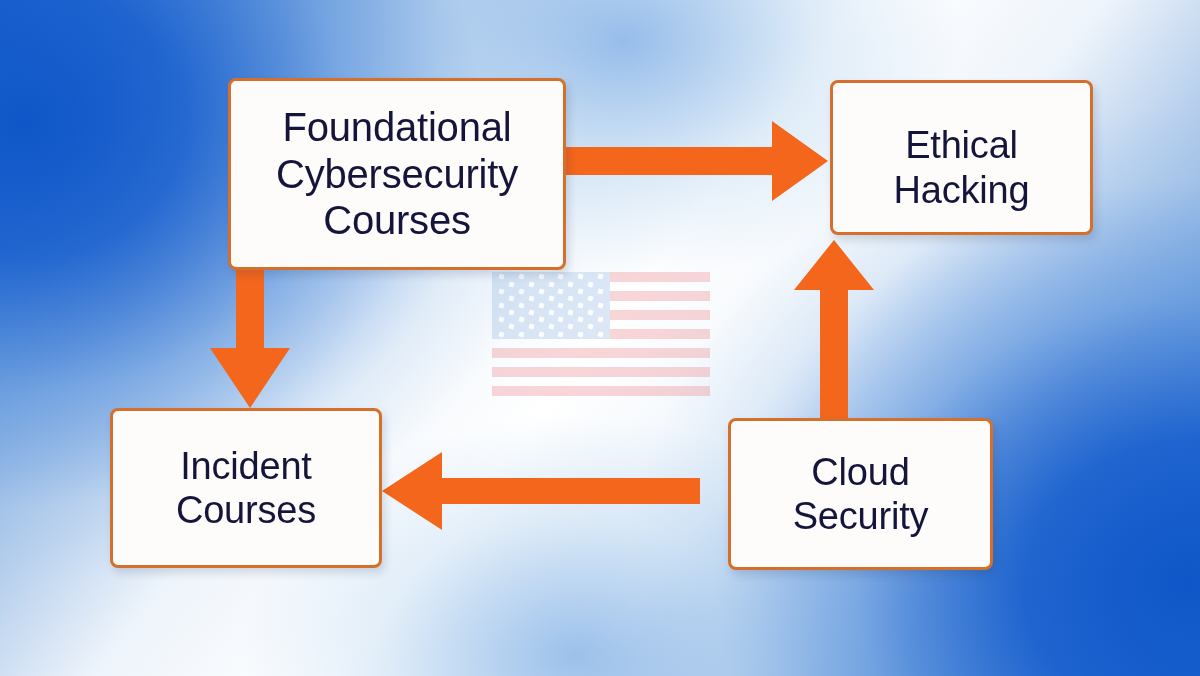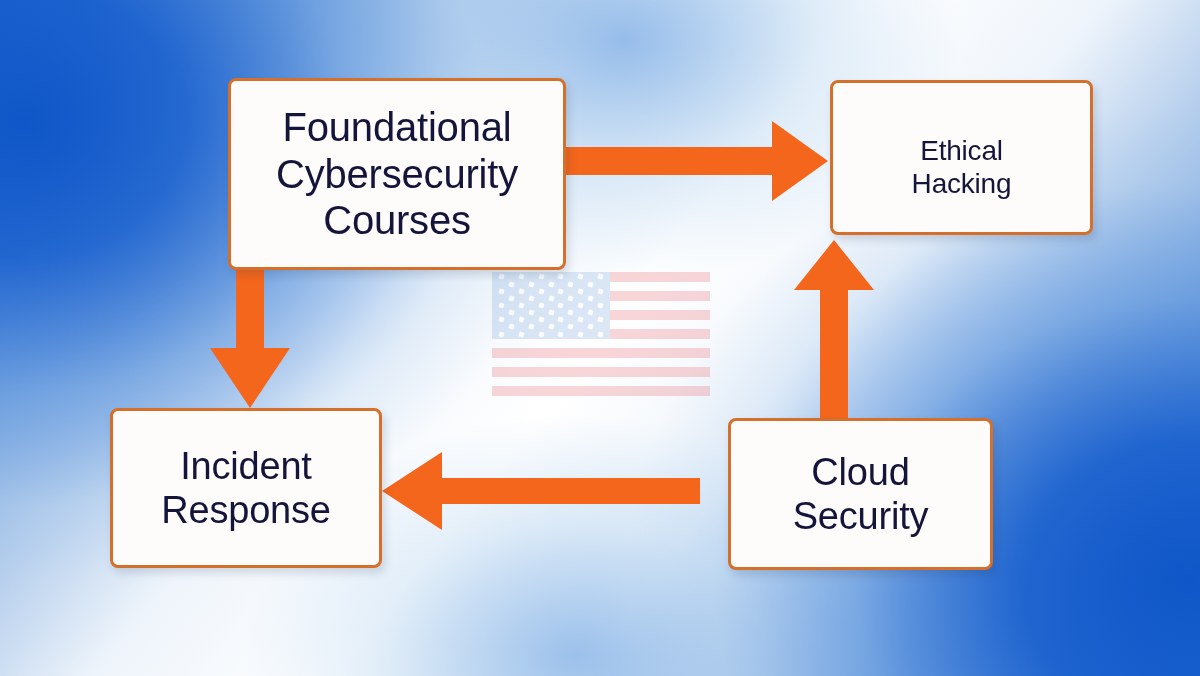--- a/index.html
+++ b/index.html
@@ -75,21 +75,21 @@
     display: block;
     line-height: 1.16;
     white-space: pre-line;
     padding: 0 10px;
   }
 
   #node-foundational { left: 228px; top: 78px;  width: 338px; height: 192px; }
   #node-foundational .node-label { font-size: 40px; }
 
   #node-ethical     { left: 830px; top: 80px;  width: 263px; height: 155px; }
-  #node-ethical .node-label { font-size: 28px; margin-top: 20px; }
+  #node-ethical .node-label { font-size: 38px; margin-top: 20px; }
 
   #node-incident    { left: 110px; top: 408px; width: 272px; height: 160px; }
   #node-incident .node-label { font-size: 38px; }
 
   #node-cloud       { left: 728px; top: 418px; width: 265px; height: 152px; }
   #node-cloud .node-label { font-size: 38px; }
 
   
   .arrow-svg {
     position: absolute;
@@ -196,21 +196,21 @@
 Courses</span>
   </div>
 
   <div class="node" id="node-ethical">
     <span class="node-label">Ethical
 Hacking</span>
   </div>
 
   <div class="node" id="node-incident">
     <span class="node-label">Incident
-Response</span>
+Courses</span>
   </div>
 
   <div class="node" id="node-cloud">
     <span class="node-label">Cloud
 Security</span>
   </div>
 
 </div>
 
 </body></html>

